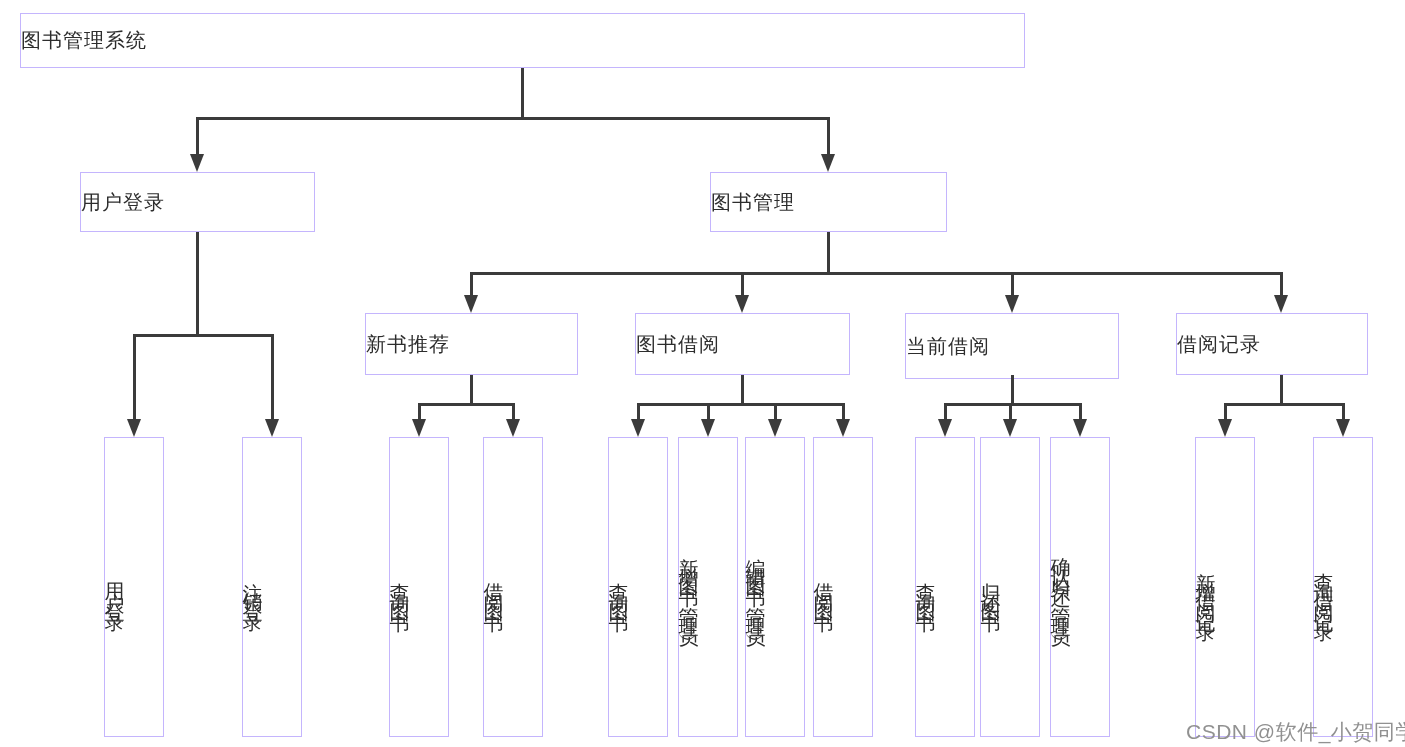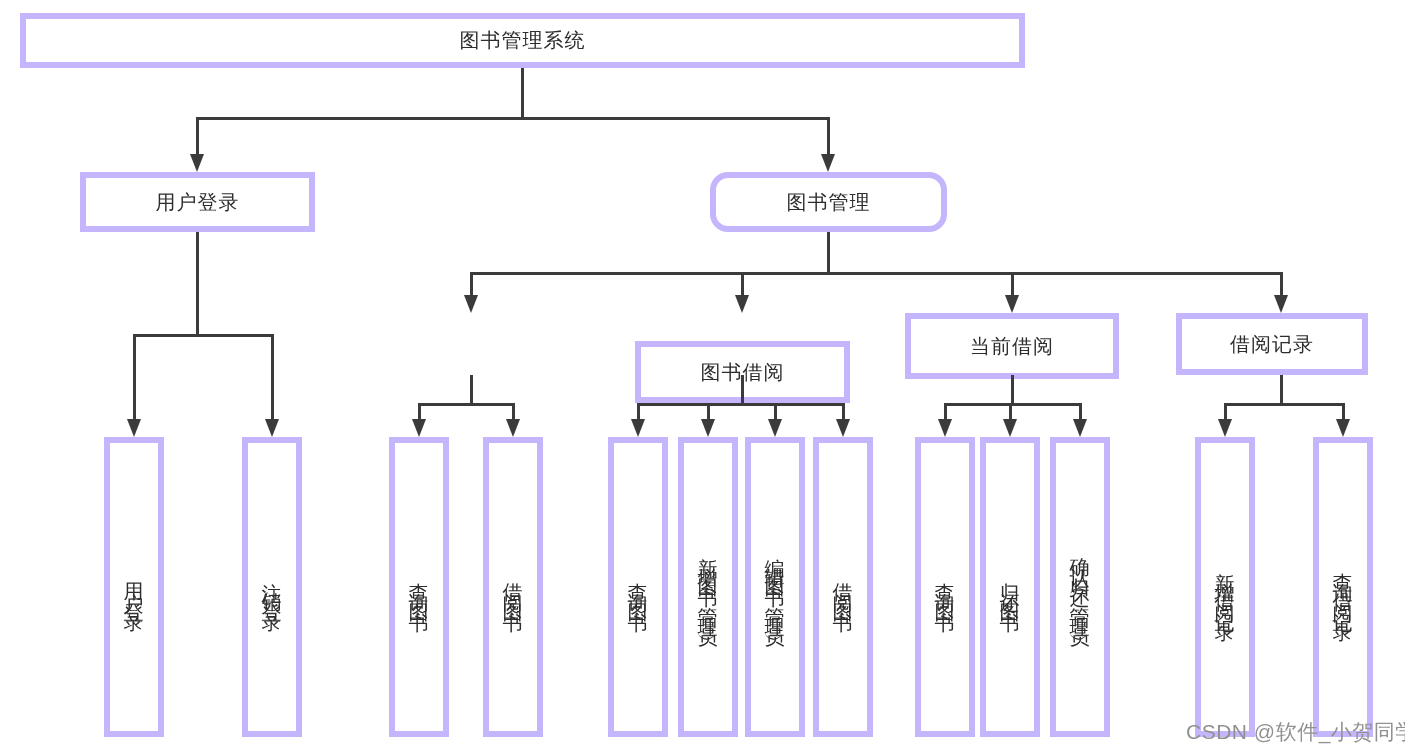--- a/index.html
+++ b/index.html
@@ -1,22 +1,22 @@
 <!DOCTYPE html>
 <html><head>
 <meta charset="utf-8">
 <style>
   html,body{margin:0;padding:0;background:#ffffff;}
   .canvas{
     position:relative;width:1405px;height:747px;background:#ffffff;overflow:hidden;
     font-family:"Liberation Sans","DejaVu Sans",sans-serif;color:#2d2d2d;
   }
   .box{
-    position:absolute;box-sizing:border-box;border:6px solid #c4b5fd;background:#ffffff;
-    display:flex;align-items:center;justify-content:center;
+    position:absolute;box-sizing:border-box;border:1px solid #c4b5fd;background:#ffffff;
+    display:flex;align-items:center;justify-content:flex-start;
   }
   .htext{font-size:20px;letter-spacing:1px;white-space:nowrap;}
   .vtext{
     writing-mode:vertical-rl;text-orientation:mixed;
     font-size:20px;line-height:1;letter-spacing:10px;white-space:nowrap;
   }
   .vline{position:absolute;width:3px;background:#3b3b3b;}
   .hline{position:absolute;height:3px;background:#3b3b3b;}
   .arrowhead{
     position:absolute;width:0;height:0;
@@ -40,21 +40,21 @@
   <div class="vline" style="left:521px;top:68px;height:50px;"></div>
   <div class="hline" style="left:196px;top:117px;width:634px;"></div>
   <div class="vline" style="left:196px;top:117px;height:37px;"></div>
   <div class="arrowhead" style="left:190px;top:154px;"></div>
   <div class="vline" style="left:827px;top:117px;height:37px;"></div>
   <div class="arrowhead" style="left:821px;top:154px;"></div>
 
   <div class="box" style="left:80px;top:172px;width:235px;height:60px;">
     <span class="htext">用户登录</span>
   </div>
-  <div class="box" style="left:710px;top:172px;width:237px;height:60px;border-radius:18px;">
+  <div class="box" style="left:710px;top:172px;width:237px;height:60px;">
     <span class="htext">图书管理</span>
   </div>
 
   <div class="vline" style="left:196px;top:232px;height:104px;"></div>
   <div class="hline" style="left:133px;top:334px;width:141px;"></div>
   <div class="vline" style="left:133px;top:334px;height:85px;"></div>
   <div class="arrowhead" style="left:127px;top:419px;"></div>
   <div class="vline" style="left:271px;top:334px;height:85px;"></div>
   <div class="arrowhead" style="left:265px;top:419px;"></div>
 
@@ -62,21 +62,24 @@
   <div class="hline" style="left:470px;top:272px;width:813px;"></div>
   <div class="vline" style="left:470px;top:272px;height:23px;"></div>
   <div class="arrowhead" style="left:464px;top:295px;"></div>
   <div class="vline" style="left:741px;top:272px;height:23px;"></div>
   <div class="arrowhead" style="left:735px;top:295px;"></div>
   <div class="vline" style="left:1011px;top:272px;height:23px;"></div>
   <div class="arrowhead" style="left:1005px;top:295px;"></div>
   <div class="vline" style="left:1280px;top:272px;height:23px;"></div>
   <div class="arrowhead" style="left:1274px;top:295px;"></div>
 
-  <div class="box" style="left:635px;top:313px;width:215px;height:62px;margin-top:28px;">
+  <div class="box" style="left:365px;top:313px;width:213px;height:62px;">
+    <span class="htext">新书推荐</span>
+  </div>
+  <div class="box" style="left:635px;top:313px;width:215px;height:62px;">
     <span class="htext">图书借阅</span>
   </div>
   <div class="box" style="left:905px;top:313px;width:214px;height:66px;">
     <span class="htext">当前借阅</span>
   </div>
   <div class="box" style="left:1176px;top:313px;width:192px;height:62px;">
     <span class="htext">借阅记录</span>
   </div>
 
   <div class="vline" style="left:470px;top:375px;height:31px;"></div>

